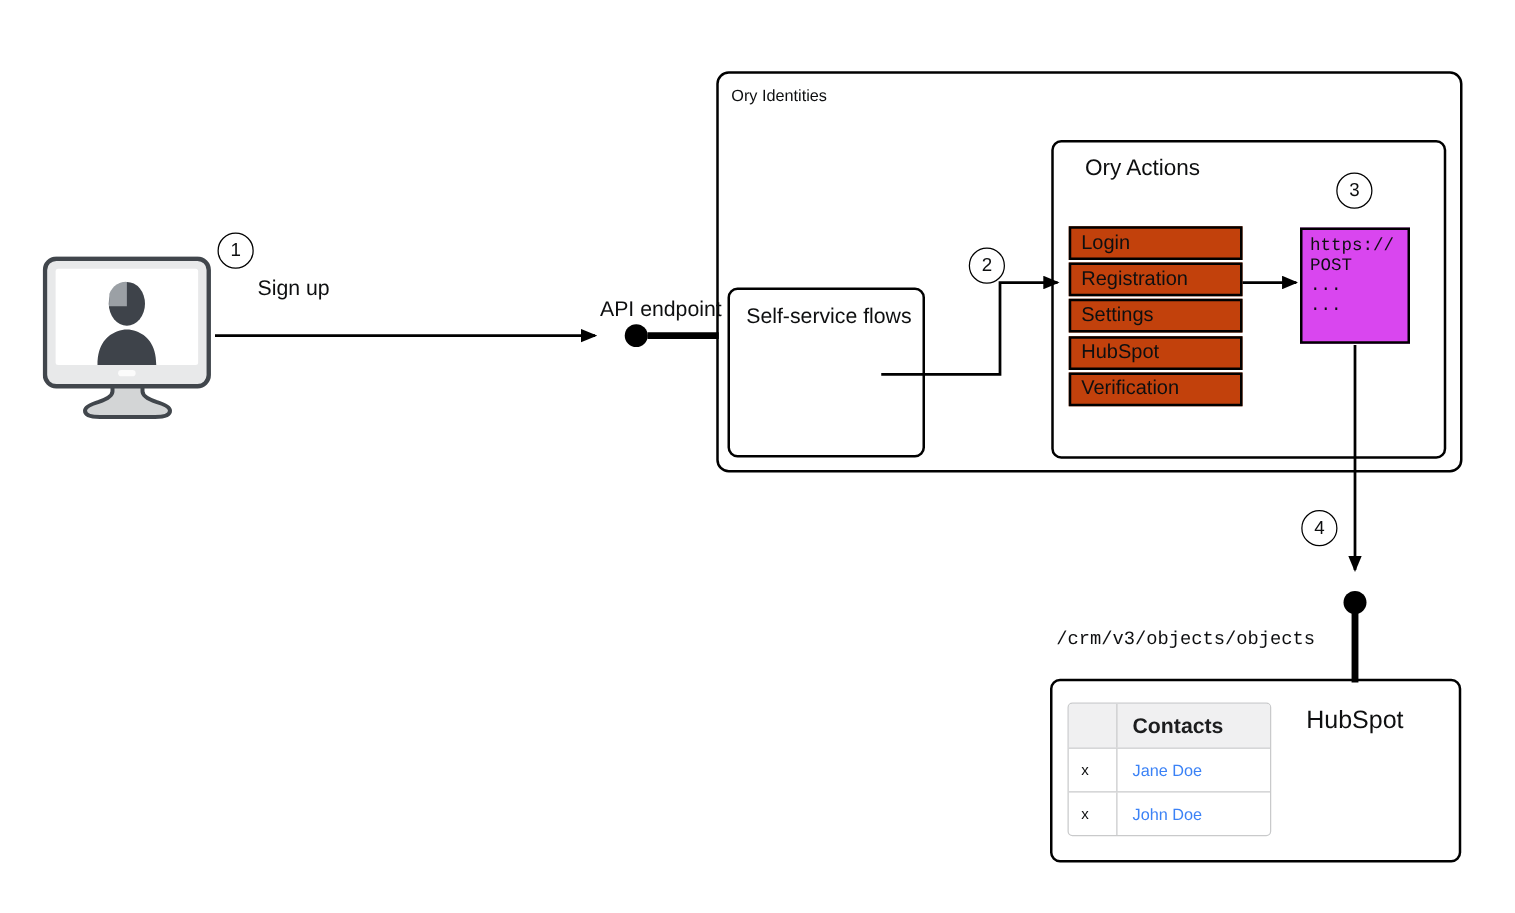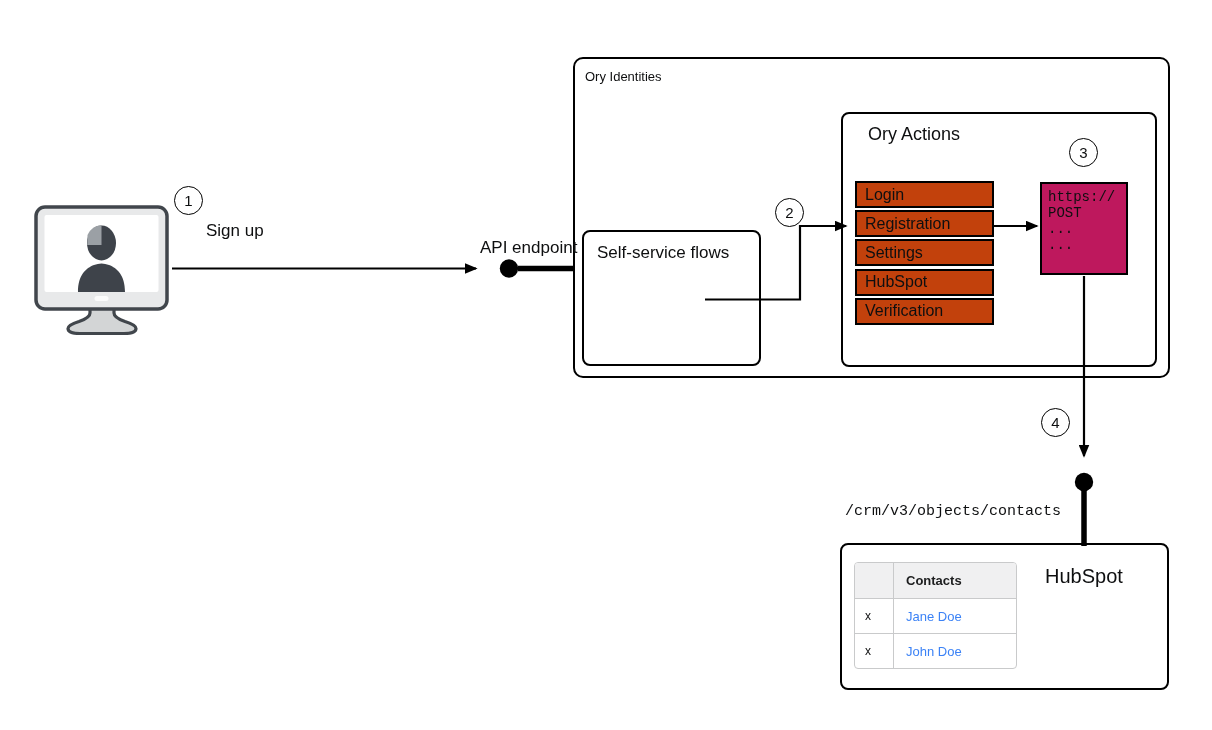--- a/index.html
+++ b/index.html
@@ -35,49 +35,49 @@
   #api-label{left:452px;top:238px;font-size:17px;margin-left:28px;}
   #endpoint-label{
     left:845px;top:503px;width:226px;text-align:left;
     font-family:"Liberation Mono",monospace;font-size:15px;letter-spacing:0;
   }
 
   
   .dbox{position:absolute;background:#fff;border:2px solid #000;border-radius:8px;box-sizing:border-box;}
   #ory-identities{left:573px;top:57px;width:597px;height:321px;border-width:2.5px;border-radius:10px;z-index:1;}
   #ory-identities .title{position:absolute;left:10px;top:10px;font-size:13px;}
-  #self-service{left:582px;top:230px;width:179px;height:136px;z-index:2;}
+  #self-service{left:582px;top:230px;width:158px;height:136px;z-index:2;}
   #self-service .title{position:absolute;left:13px;top:11px;font-size:17px;}
   #ory-actions{left:841px;top:112px;width:316px;height:255px;z-index:2;}
   #ory-actions .title{position:absolute;left:25px;top:10px;font-size:18px;}
 
   
   #flows{left:855px;top:181px;width:139px;z-index:3;display:flex;flex-direction:column;gap:2.2px;}
   .flow-row{
     height:27px;background:#c2410c;border:2px solid #000;box-sizing:border-box;
     font-size:16px;display:flex;align-items:center;padding-left:8px;
   }
 
   
-  #webhook{left:1040px;top:182px;width:88px;height:93px;background:#be185d;border:2px solid #000;z-index:3;
+  #webhook{left:1040px;top:182px;width:88px;height:93px;background:#d946ef;border:2px solid #000;z-index:3;
     padding:5px 0 0 6px;font-family:"Liberation Mono",monospace;font-size:14px;line-height:16px;}
   .code-line{white-space:pre;}
 
   
   #hubspot{left:840px;top:543px;width:329px;height:147px;border-width:2.5px;z-index:1;}
   #hubspot .title{position:absolute;left:203px;top:20px;font-size:20px;}
   #contacts-table{
     position:absolute;left:12px;top:17px;width:161px;
     background:#fff;border:1px solid #c9cacb;border-radius:4px;overflow:hidden;
   }
   .t-row{display:flex;height:34px;border-top:1px solid #c9cacb;}
   .t-row.header{height:35px;background:#f0f0f1;border-top:none;}
   .t-cell-check{width:39px;border-right:1px solid #c9cacb;display:flex;align-items:center;padding-left:10px;font-size:12px;box-sizing:border-box;flex:none;}
   .t-cell-name{flex:1;display:flex;align-items:center;padding-left:12px;font-size:13px;color:#3b82f6;}
-  .t-row.header .t-cell-name{font-weight:bold;font-size:13px;color:#1c1d1e;}
+  .t-row.header .t-cell-name{font-weight:bold;font-size:17px;color:#1c1d1e;}
 
   
   #client-icon{position:absolute;left:34px;top:205px;z-index:2;}
 </style>
 </head>
 <body>
 
 <svg id="client-icon" width="136" height="132" viewBox="0 0 136 132">
   <path d="M56,103 L80,103 L80,108 C80,112 85,114.5 91,116.5 C97.5,118.5 102,120.5 102,123.5 C102,127 97,128.5 90,128.5 L46,128.5 C39,128.5 34,127 34,123.5 C34,120.5 38.5,118.5 45,116.5 C51,114.5 56,112 56,108 Z" fill="#d3d5d6" stroke="#41464c" stroke-width="3.2" stroke-linejoin="round"></path>
   <rect x="2" y="2" width="131" height="102" rx="9" fill="#e8e9ea" stroke="#41464c" stroke-width="3.5"></rect>
@@ -91,21 +91,21 @@
   <rect x="60.5" y="91" width="14" height="5" rx="2.5" fill="#fbfbfb"></rect>
 </svg>
 
 <div class="step" id="step1">1</div>
 <div class="step" id="step2">2</div>
 <div class="step" id="step3">3</div>
 <div class="step" id="step4">4</div>
 
 <div class="lbl" id="signup-label">Sign up</div>
 <div class="lbl" id="api-label">API endpoint</div>
-<div class="lbl" id="endpoint-label">/crm/v3/objects/contacts</div>
+<div class="lbl" id="endpoint-label">/crm/v3/objects/objects</div>
 
 <div class="dbox" id="ory-identities">
   <div class="title">Ory Identities</div>
 </div>
 
 <div class="dbox" id="self-service">
   <div class="title">Self-service flows</div>
 </div>
 
 <div class="dbox" id="ory-actions">

